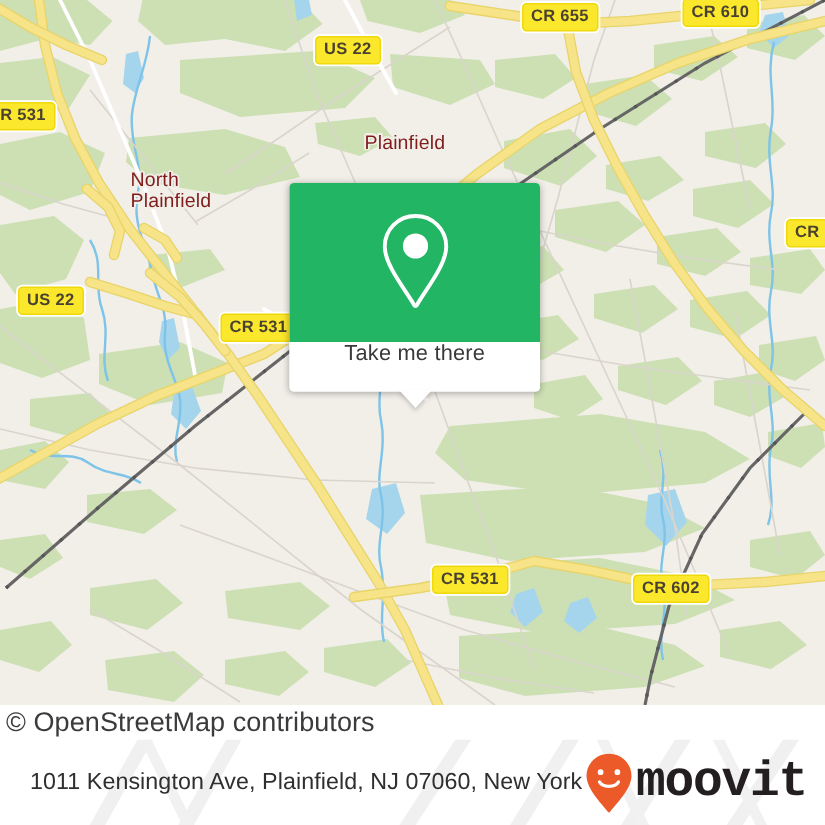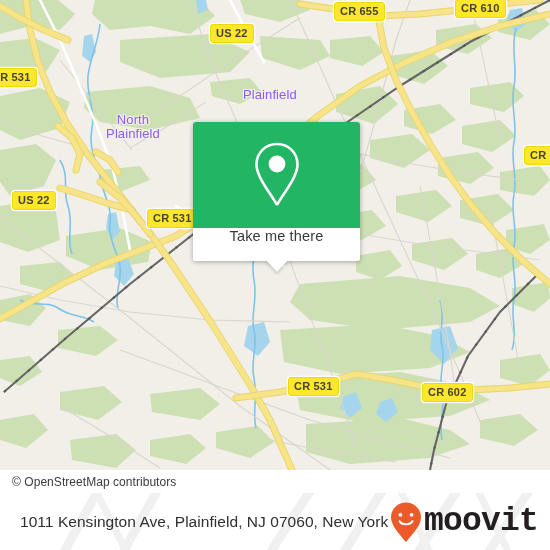--- a/index.html
+++ b/index.html
@@ -35,24 +35,23 @@
     position: absolute;
     left: 0; top: 0;
     width: 550px;
     height: 470px;
     display: block;
   }
 
   
   .place-label {
     position: absolute;
-    color: #8b5cf6;
+    color: #7f1d1d;
     font-size: 13px;
     letter-spacing: 0.1px;
-    text-align: center;
     line-height: 14px;
     text-shadow:
       -1.2px 0 #f2efe9, 1.2px 0 #f2efe9,
       0 -1.2px #f2efe9, 0 1.2px #f2efe9,
       -1px -1px #f2efe9, 1px -1px #f2efe9,
       -1px 1px #f2efe9, 1px 1px #f2efe9;
     white-space: nowrap;
     pointer-events: none;
   }
   .place-label.two-line { white-space: normal; }
@@ -122,23 +121,23 @@
     left: 0;
     top: 470px;
     width: 550px;
     height: 23px;
     background: #ffffff;
     display: flex;
     align-items: center;
     z-index: 6;
   }
   #attribution-text {
-    font-size: 12px;
+    font-size: 18px;
     color: #3b3b3b;
-    padding-left: 12px;
+    padding-left: 4px;
     letter-spacing: 0.05px;
   }
 
   
   #footer {
     position: absolute;
     left: 0;
     top: 493px;
     width: 550px;
     height: 57px;
@@ -349,21 +348,21 @@
         <path class="majorrd" d="M96,152 L110,160 L118,172"></path>
 
         <path class="majorrd-case" d="M0,6 L20,18 L44,30 L68,40"></path>
         <path class="majorrd" d="M0,6 L20,18 L44,30 L68,40"></path>
       </g>
     </svg>
 
     <div class="place-label" style="left:243px; top:88px;">Plainfield</div>
     <div class="place-label two-line" style="left:133px; top:113px; width:92px; margin-left:-46px;">North<br>Plainfield</div>
 
-    <div class="shield" style="left:334px; top:2px;">CR 655</div>
+    <div class="shield" style="left:348px; top:2px;">CR 655</div>
     <div class="shield" style="left:455px; top:-1px;">CR 610</div>
     <div class="shield" style="left:210px; top:24px;">US 22</div>
     <div class="shield" style="left:-14px; top:68px;">CR 531</div>
     <div class="shield" style="left:524px; top:146px;">CR</div>
     <div class="shield" style="left:12px; top:191px;">US 22</div>
     <div class="shield" style="left:147px; top:209px;">CR 531</div>
     <div class="shield" style="left:288px; top:377px;">CR 531</div>
     <div class="shield" style="left:422px; top:383px;">CR 602</div>
 
     <div id="popup-card">

